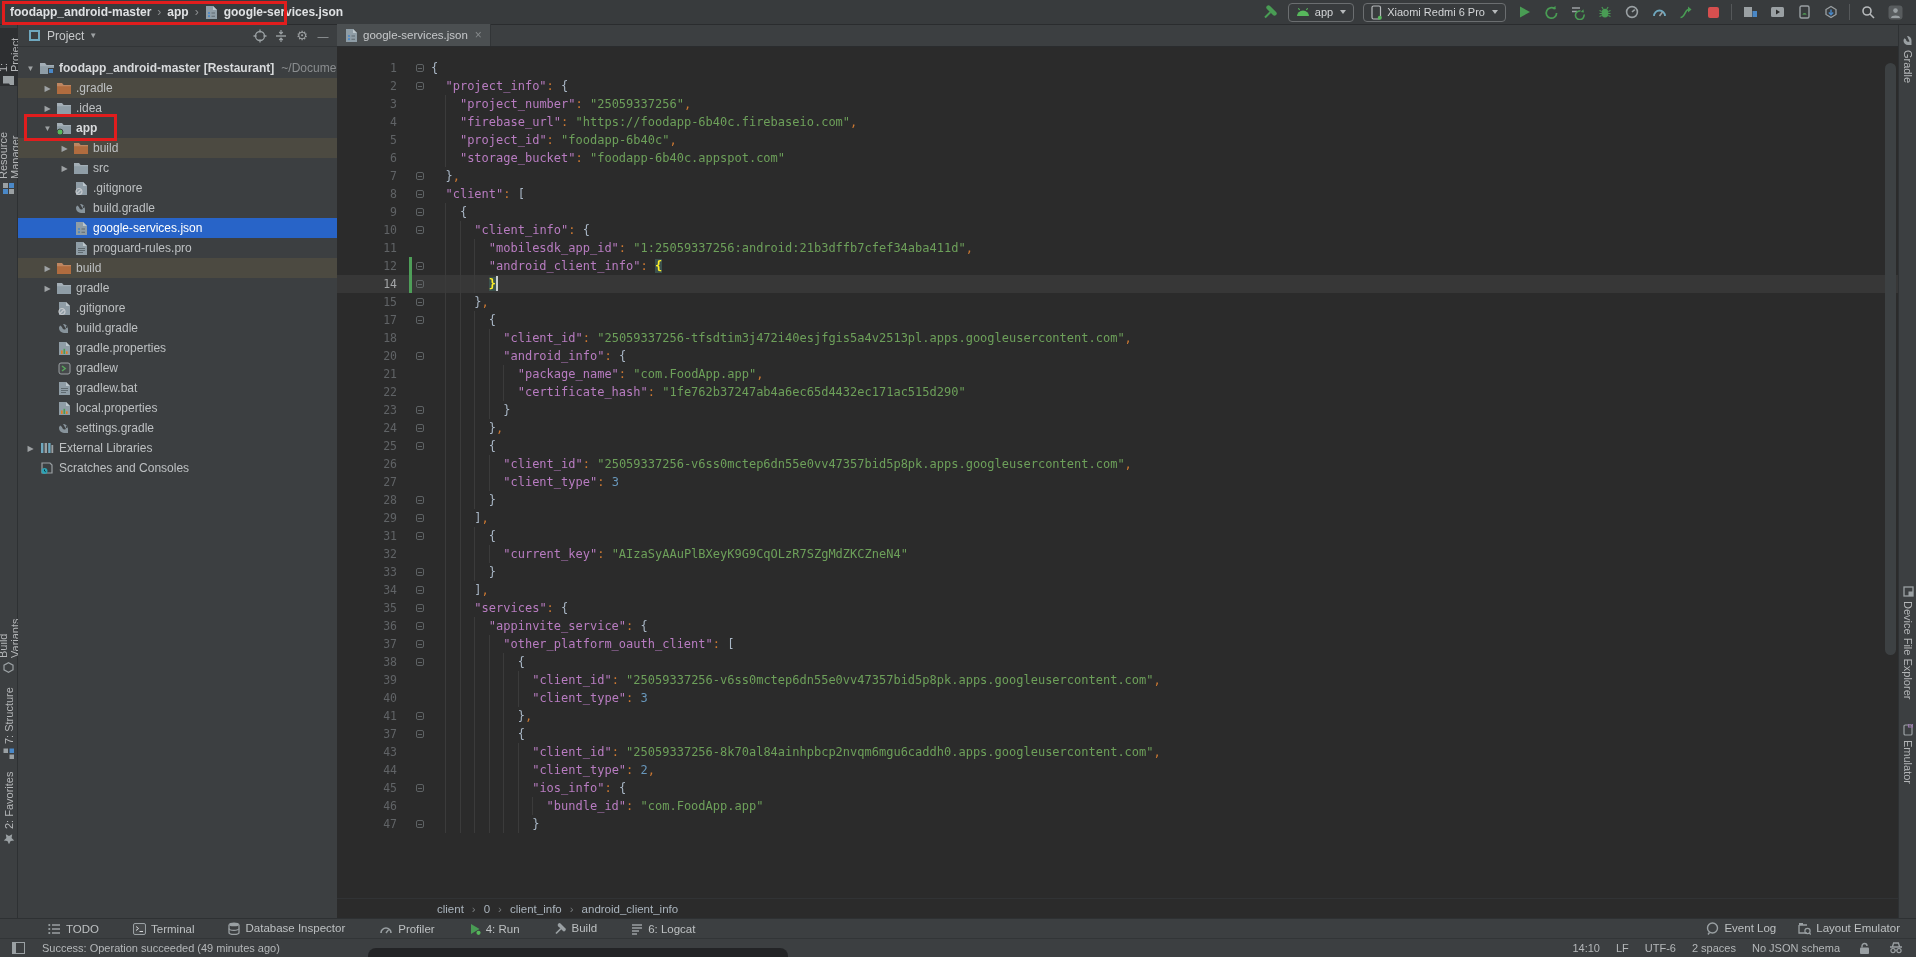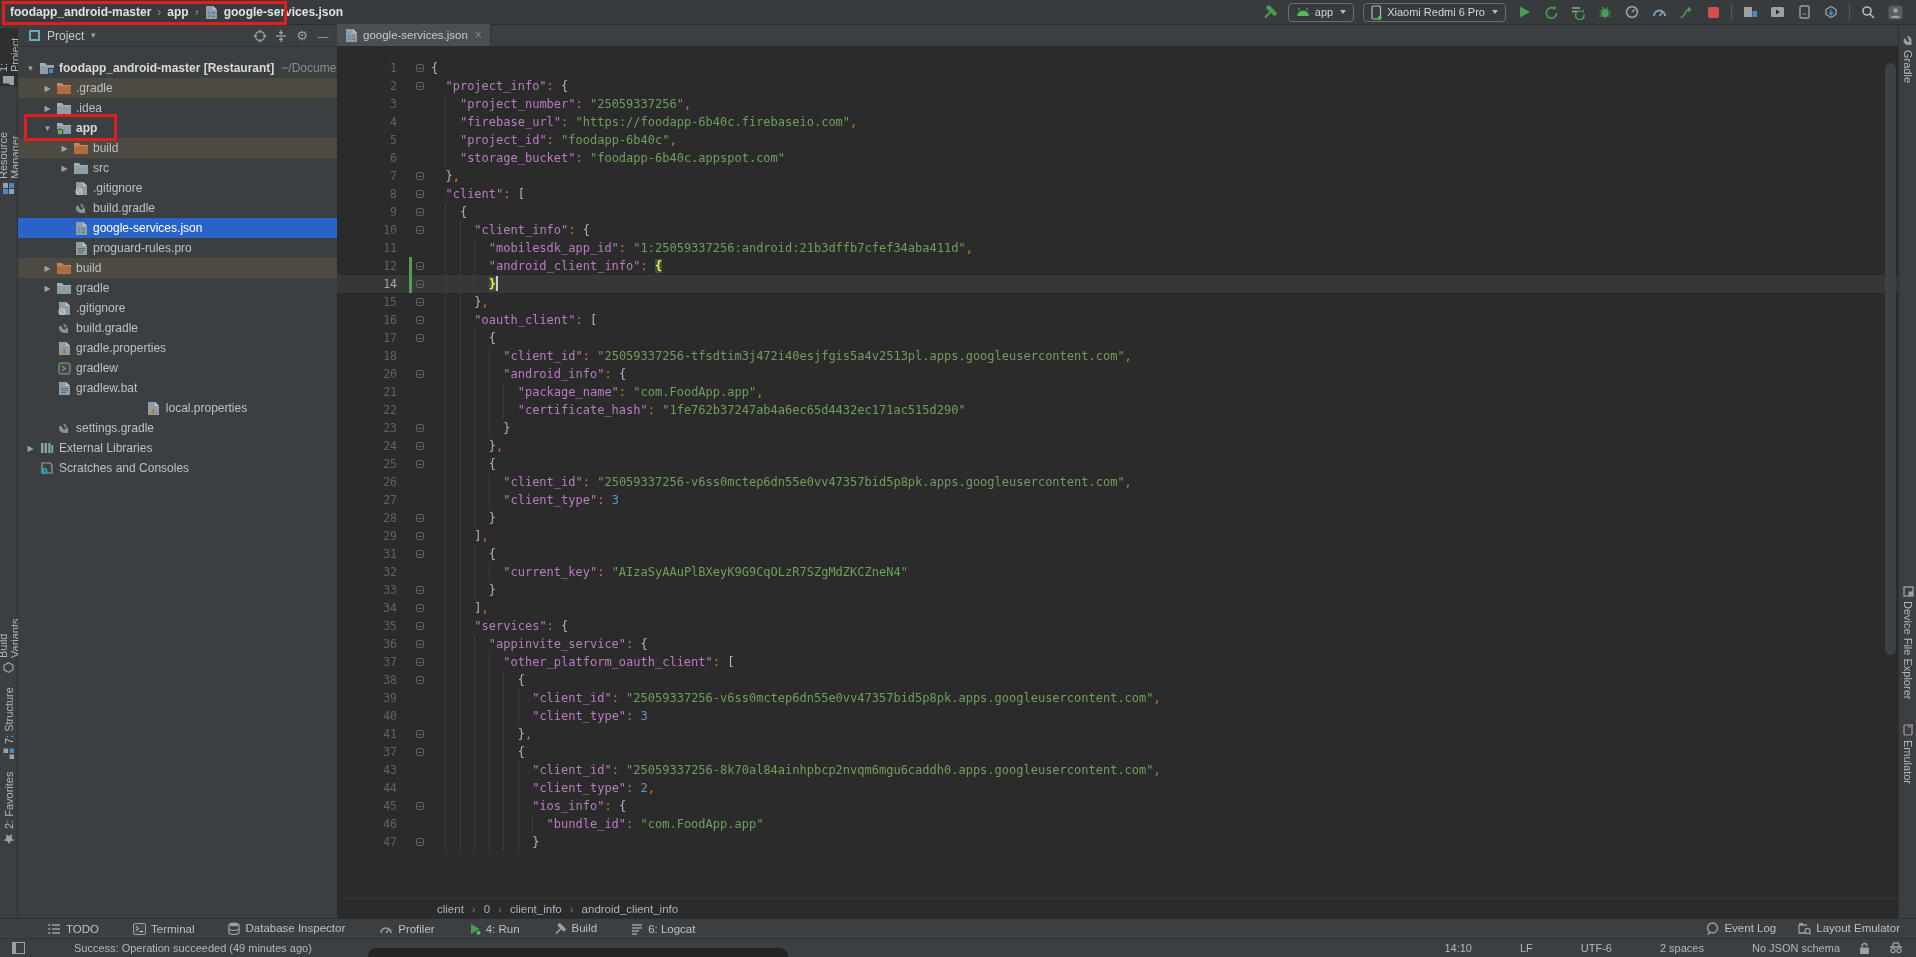--- a/index.html
+++ b/index.html
@@ -82,21 +82,21 @@
   
   #bottom-toolbar { position:absolute; left:0; top:918px; width:1916px; height:20px; background:#3c3f41;
                     border-top:1px solid #2e3133; display:flex; align-items:center; font-size:11.5px; }
   #bt-left { display:flex; align-items:center; gap:34px; padding-left:48px; }
   #bt-right { margin-left:auto; display:flex; align-items:center; gap:22px; padding-right:16px; }
   .btitem { display:flex; align-items:flex-start; gap:5px; color:#bdc0c2; cursor:default; }
   #statusbar { position:absolute; left:0; top:938px; width:1916px; height:19px; background:#3c3f41;
                border-top:1px solid #323537; display:flex; align-items:center; font-size:11px; color:#b4b7b9; }
   #sb-left { display:flex; align-items:center; gap:16px; padding-left:10px; }
   #sb-right { margin-left:auto; display:flex; align-items:center; gap:16px; padding-right:12px; }
-  .sbitem { cursor:default;margin-left:32px; }
+  .sbitem { cursor:default; }
 
   
   .anno { position:absolute; border:3px solid var(--anno,#e11d1d); z-index:60; pointer-events:none; }
   #anno-breadcrumb { left:2px; top:1px; width:285px; height:24px; }
   #anno-app { left:24px; top:114px; width:93px; height:27px; }
   #bottom-shade { position:absolute; left:368px; top:948px; width:420px; height:9px; background:#1b1c1e;
                   border-radius:8px 8px 0 0; opacity:.75; }
   svg { display:block; }
 </style>
 </head>
@@ -488,21 +488,21 @@
           <span class="arrow"></span>
           <span class="ticon">
             <svg width="13" height="15" viewBox="0 0 13 15">
               <path fill="#8f9da6" d="M1 1h7l4 4v9H1z"></path>
               <path fill="#bcc6cc" d="M8 1l4 4H8z"></path>
               <path d="M3 7.5h7M3 9.5h7M3 11.5h5" stroke="#5f6a70" stroke-width="1.1"></path>
             </svg>
           </span>
           <span class="tlabel">gradlew.bat</span>
         </div>
-        <div class="trow" style="padding-left: 22px; justify-content: center;">
+        <div class="trow" style="padding-left: 22px;">
           <span class="arrow"></span>
           <span class="ticon">
             <svg width="13" height="15" viewBox="0 0 13 15">
               <path fill="#8f9da6" d="M1 1h7l4 4v9H1z"></path>
               <path fill="#bcc6cc" d="M8 1l4 4H8z"></path>
               <rect x="3" y="9.5" width="1.6" height="3.5" fill="#e08027"></rect>
               <rect x="5.5" y="7.8" width="1.6" height="5.2" fill="#499c54"></rect>
               <rect x="8" y="10.3" width="1.6" height="2.7" fill="#e08027"></rect>
             </svg>
           </span>
@@ -570,21 +570,20 @@
           <div class="code-line"><span class="ln">5</span><span class="fold"></span><span class="lt">    <span class="tk-key">"project_id"</span><span class="tk-p">:</span> <span class="tk-str">"foodapp-6b40c"</span><span class="tk-p">,</span><i class="g" style="left: 2ch;"></i></span></div>
           <div class="code-line"><span class="ln">6</span><span class="fold"></span><span class="lt">    <span class="tk-key">"storage_bucket"</span><span class="tk-p">:</span> <span class="tk-str">"foodapp-6b40c.appspot.com"</span><i class="g" style="left: 2ch;"></i></span></div>
           <div class="code-line"><span class="ln">7</span><span class="fold"><i class="fm"></i></span><span class="lt">  <span class="tk-br">}</span><span class="tk-p">,</span></span></div>
           <div class="code-line"><span class="ln">8</span><span class="fold"><i class="fm"></i></span><span class="lt">  <span class="tk-key">"client"</span><span class="tk-p">:</span> <span class="tk-br">[</span></span></div>
           <div class="code-line"><span class="ln">9</span><span class="fold"><i class="fm"></i></span><span class="lt">    <span class="tk-br">{</span><i class="g" style="left: 2ch;"></i></span></div>
           <div class="code-line"><span class="ln">10</span><span class="fold"><i class="fm"></i></span><span class="lt">      <span class="tk-key">"client_info"</span><span class="tk-p">:</span> <span class="tk-br">{</span><i class="g" style="left: 2ch;"></i><i class="g" style="left: 4ch;"></i></span></div>
           <div class="code-line"><span class="ln">11</span><span class="fold"></span><span class="lt">        <span class="tk-key">"mobilesdk_app_id"</span><span class="tk-p">:</span> <span class="tk-str">"1:25059337256:android:21b3dffb7cfef34aba411d"</span><span class="tk-p">,</span><i class="g" style="left: 2ch;"></i><i class="g" style="left: 4ch;"></i><i class="g" style="left: 6ch;"></i></span></div>
           <div class="code-line match-line changed"><span class="ln">12</span><span class="fold"><i class="fm"></i></span><span class="lt">        <span class="tk-key">"android_client_info"</span><span class="tk-p">:</span> <span class="tk-br">{</span><i class="g" style="left: 2ch;"></i><i class="g" style="left: 4ch;"></i><i class="g" style="left: 6ch;"></i></span></div>
           <div class="code-line cur match-line changed"><span class="ln">14</span><span class="fold"><i class="fm"></i></span><span class="lt">        <span class="tk-br">}</span><i class="g" style="left: 2ch;"></i><i class="g" style="left: 4ch;"></i><i class="g" style="left: 6ch;"></i><span class="caret" style="left: 9ch;"></span></span></div>
           <div class="code-line"><span class="ln">15</span><span class="fold"><i class="fm"></i></span><span class="lt">      <span class="tk-br">}</span><span class="tk-p">,</span><i class="g" style="left: 2ch;"></i><i class="g" style="left: 4ch;"></i></span></div>
-          <div class="code-line"><span class="ln">16</span><span class="fold"><i class="fm"></i></span><span class="lt">      <span class="tk-key">"oauth_client"</span><span class="tk-p">:</span> <span class="tk-br">[</span><i class="g" style="left: 2ch;"></i><i class="g" style="left: 4ch;"></i></span></div>
           <div class="code-line"><span class="ln">17</span><span class="fold"><i class="fm"></i></span><span class="lt">        <span class="tk-br">{</span><i class="g" style="left: 2ch;"></i><i class="g" style="left: 4ch;"></i><i class="g" style="left: 6ch;"></i></span></div>
           <div class="code-line"><span class="ln">18</span><span class="fold"></span><span class="lt">          <span class="tk-key">"client_id"</span><span class="tk-p">:</span> <span class="tk-str">"25059337256-tfsdtim3j472i40esjfgis5a4v2513pl.apps.googleusercontent.com"</span><span class="tk-p">,</span><i class="g" style="left: 2ch;"></i><i class="g" style="left: 4ch;"></i><i class="g" style="left: 6ch;"></i><i class="g" style="left: 8ch;"></i></span></div>
           <div class="code-line"><span class="ln">20</span><span class="fold"><i class="fm"></i></span><span class="lt">          <span class="tk-key">"android_info"</span><span class="tk-p">:</span> <span class="tk-br">{</span><i class="g" style="left: 2ch;"></i><i class="g" style="left: 4ch;"></i><i class="g" style="left: 6ch;"></i><i class="g" style="left: 8ch;"></i></span></div>
           <div class="code-line"><span class="ln">21</span><span class="fold"></span><span class="lt">            <span class="tk-key">"package_name"</span><span class="tk-p">:</span> <span class="tk-str">"com.FoodApp.app"</span><span class="tk-p">,</span><i class="g" style="left: 2ch;"></i><i class="g" style="left: 4ch;"></i><i class="g" style="left: 6ch;"></i><i class="g" style="left: 8ch;"></i><i class="g" style="left: 10ch;"></i></span></div>
           <div class="code-line"><span class="ln">22</span><span class="fold"></span><span class="lt">            <span class="tk-key">"certificate_hash"</span><span class="tk-p">:</span> <span class="tk-str">"1fe762b37247ab4a6ec65d4432ec171ac515d290"</span><i class="g" style="left: 2ch;"></i><i class="g" style="left: 4ch;"></i><i class="g" style="left: 6ch;"></i><i class="g" style="left: 8ch;"></i><i class="g" style="left: 10ch;"></i></span></div>
           <div class="code-line"><span class="ln">23</span><span class="fold"><i class="fm"></i></span><span class="lt">          <span class="tk-br">}</span><i class="g" style="left: 2ch;"></i><i class="g" style="left: 4ch;"></i><i class="g" style="left: 6ch;"></i><i class="g" style="left: 8ch;"></i></span></div>
           <div class="code-line"><span class="ln">24</span><span class="fold"><i class="fm"></i></span><span class="lt">        <span class="tk-br">}</span><span class="tk-p">,</span><i class="g" style="left: 2ch;"></i><i class="g" style="left: 4ch;"></i><i class="g" style="left: 6ch;"></i></span></div>
           <div class="code-line"><span class="ln">25</span><span class="fold"><i class="fm"></i></span><span class="lt">        <span class="tk-br">{</span><i class="g" style="left: 2ch;"></i><i class="g" style="left: 4ch;"></i><i class="g" style="left: 6ch;"></i></span></div>
           <div class="code-line"><span class="ln">26</span><span class="fold"></span><span class="lt">          <span class="tk-key">"client_id"</span><span class="tk-p">:</span> <span class="tk-str">"25059337256-v6ss0mctep6dn55e0vv47357bid5p8pk.apps.googleusercontent.com"</span><span class="tk-p">,</span><i class="g" style="left: 2ch;"></i><i class="g" style="left: 4ch;"></i><i class="g" style="left: 6ch;"></i><i class="g" style="left: 8ch;"></i></span></div>
           <div class="code-line"><span class="ln">27</span><span class="fold"></span><span class="lt">          <span class="tk-key">"client_type"</span><span class="tk-p">:</span> <span class="tk-num">3</span><i class="g" style="left: 2ch;"></i><i class="g" style="left: 4ch;"></i><i class="g" style="left: 6ch;"></i><i class="g" style="left: 8ch;"></i></span></div>

